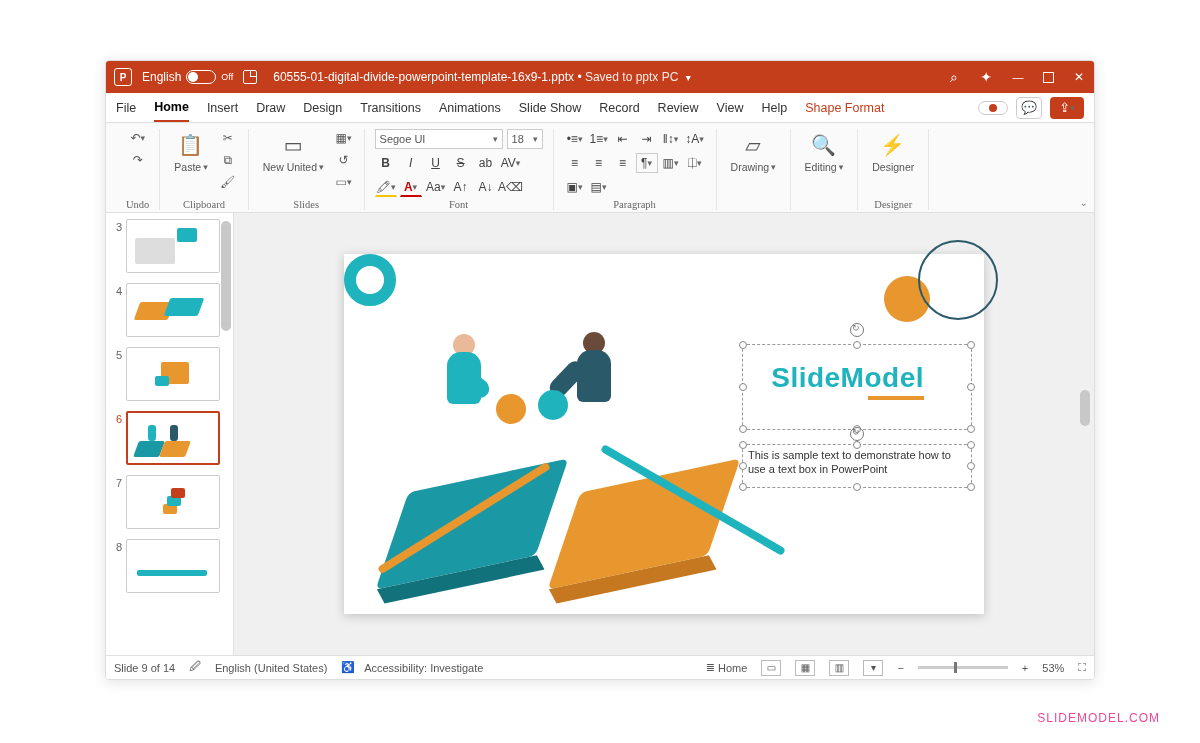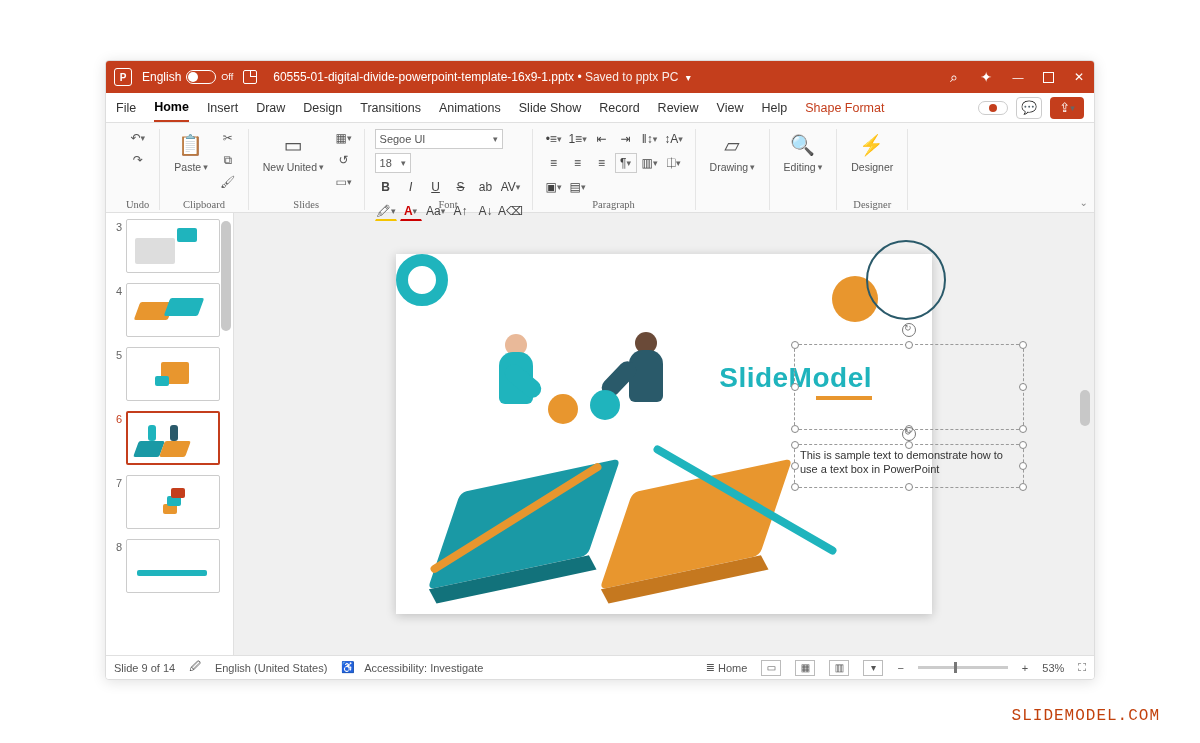--- a/index.html
+++ b/index.html
@@ -1,18 +1,18 @@
 <!DOCTYPE html>
 <html><head>
 <meta charset="utf-8">
 <style>
   * { box-sizing: border-box; margin: 0; padding: 0; font-family: "Segoe UI", Arial, sans-serif; }
   body { background: #fff; width: 1200px; height: 743px; position: relative; }
   .outer-frame { position: absolute; left: 105px; top: 60px; width: 990px; height: 620px; border: 1px solid #ddd; border-radius: 4px; box-shadow: 0 2px 14px rgba(0,0,0,.12); background:#fff; overflow: hidden; display:flex; flex-direction:column; }
-  .watermark { position:absolute; right:40px; bottom:18px; font-size:16px; letter-spacing:1px; color:#c2410c;font-family:Liberation Mono, monospace; }
+  .watermark { position:absolute; right:40px; bottom:18px; font-size:12px; letter-spacing:1px; color:#ec4899; }
 
   
   .titlebar { height:32px; background:#c43e1c; display:flex; align-items:center; color:#fff; padding:0 8px; font-size:12px; gap:10px; }
   .titlebar .app-icon { width:18px; height:18px; border:1.5px solid #fff; border-radius:3px; display:flex; align-items:center; justify-content:center; font-size:10px; font-weight:bold; }
   .autosave { display:flex; align-items:center; gap:5px; }
   .switch { width:30px; height:14px; border:1px solid #fff; border-radius:8px; position:relative; }
   .switch::after { content:""; width:10px; height:10px; background:#fff; border-radius:50%; position:absolute; left:1px; top:1px; }
   .switch-label { font-size:9px; }
   .save-icon { width:14px; height:14px; border:1.5px solid #fff; border-radius:2px; position:relative; }
   .save-icon::after { content:""; position:absolute; top:0; right:0; width:5px; height:5px; border-left:1.5px solid #fff; border-bottom:1.5px solid #fff; }
@@ -68,21 +68,21 @@
   .thumbscroll { position:absolute; right:2px; top:8px; width:10px; height:110px; background:#c8c8c8; border-radius:5px; }
   .thumb { display:flex; align-items:flex-start; gap:4px; margin-bottom:10px; cursor:pointer;}
   .thumb .num { width:12px; font-size:11px; color:#666; text-align:right; padding-top:2px;}
   .thumbbox { width:94px; height:54px; border:1px solid #ccc; border-radius:2px; background:#fff; position:relative; overflow:hidden;}
   .thumb.sel .thumbbox { border:2px solid #c43e1c; }
   .thumb.sel .num { color:#c43e1c; }
   .tmini { position:absolute; border-radius:2px; }
 
   .canvas-area { flex:1; position:relative; display:flex; align-items:center; justify-content:center; }
   .canvas-area .sbar { position:absolute; right:4px; top:40%; width:10px; height:36px; background:#c8c8c8; border-radius:5px;}
-  .slide { width:536px; height:360px; background:#fff; box-shadow:0 2px 10px rgba(0,0,0,.2); position:relative; overflow:visible; }
+  .slide { width:640px; height:360px; background:#fff; box-shadow:0 2px 10px rgba(0,0,0,.2); position:relative; overflow:visible; }
 
   
   .deco-circle { position:absolute; border-radius:50%; }
   .orange-dot{ width:46px; height:46px; background:#e8962e; top:22px; right:54px;}
   .ring-dark{ width:80px; height:80px; border:2px solid #2a5a6a; top:-14px; right:-14px;}
   .ring-teal{ width:52px; height:52px; border:12px solid #1fb4bd; bottom:-20px; right:38px; border-radius:50%; }
   .plat { position:absolute; transform:skewY(-12deg) skewX(-20deg); }
   .plat.teal{ width:160px; height:90px; background:#1a99a5; left:48px; top:225px; border-radius:6px;}
   .plat.teal::after{content:""; position:absolute; left:0; top:90px; width:160px; height:16px; background:#12727b; transform:skewX(40deg) translateX(8px);}
   .plat.orange{ width:160px; height:90px; background:#e8962e; left:220px; top:225px; border-radius:6px;}
@@ -222,21 +222,21 @@
           <div class="smbtn">▦<span class="chev">▾</span></div>
           <div class="smbtn">↺</div>
           <div class="smbtn">▭<span class="chev">▾</span></div>
         </div>
       </div>
       <div class="glabel">Slides</div>
     </div>
 
     <div class="rgroup">
       <div class="controls" style="flex-direction:column; gap:4px; align-items:flex-start;">
-        <div class="font-row" style="display:flex; gap:4px;flex-direction:column;">
+        <div class="font-row" style="display:flex; gap:4px;">
           <div class="combo name">
               <span>Segoe UI</span>
               <span class="chev">▾</span>
             </div>
           <div class="combo size">
               <span>18</span>
               <span class="chev">▾</span>
             </div>
         </div>
         <div class="fmtrow">

